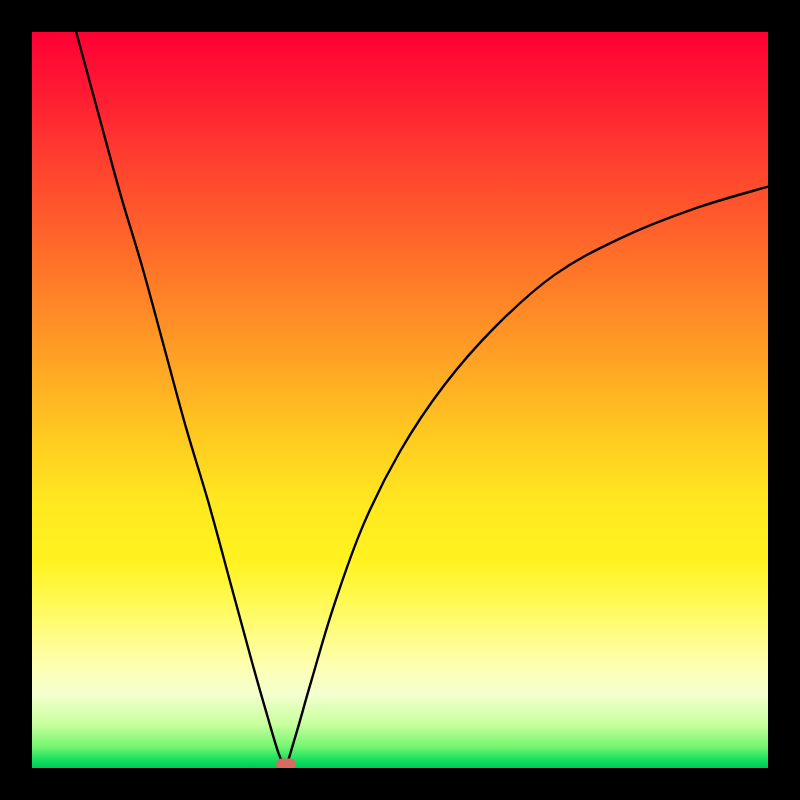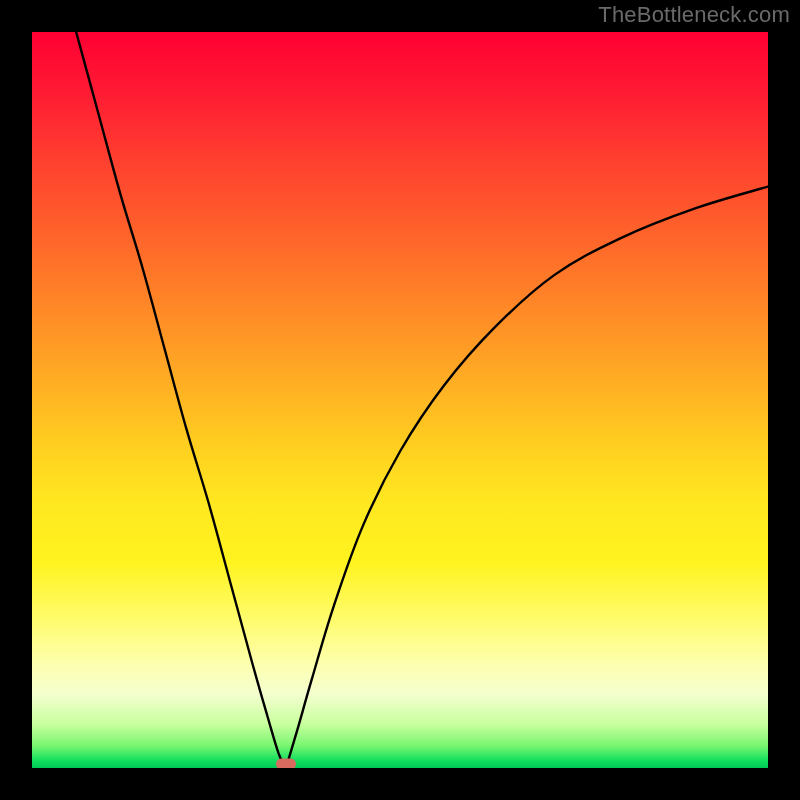--- a/index.html
+++ b/index.html
@@ -75,21 +75,20 @@
     background: #d86a5f;
     border-radius: 6px;
     transform: translate(-50%, -50%);
     z-index: 3;
   }
 </style>
 </head>
 <body>
 <div class="frame">
 
-  <div class="watermark">TheBottleneck.com</div>
 
   <div class="plot-area">
 
     <svg class="curve" viewBox="0 0 736 736" preserveAspectRatio="none">
       <path id="left-branch-path" d="M 44.16 0.00 C 48.13 14.57, 58.29 51.81, 66.24 80.96 C 74.19 110.11, 80.37 134.10, 88.32 161.92 C 96.27 189.74, 102.45 207.70, 110.40 235.52 C 118.35 263.34, 124.53 287.33, 132.48 316.48 C 140.43 345.63, 146.61 369.62, 154.56 397.44 C 162.51 425.26, 168.69 443.22, 176.64 471.04 C 184.59 498.86, 190.77 522.85, 198.72 552.00 C 206.67 581.15, 214.18 609.11, 220.80 632.96 C 227.42 656.81, 230.88 668.58, 235.52 684.48 C 240.16 700.38, 243.25 712.01, 246.56 721.28 C 249.87 730.55, 252.60 733.35, 253.92 736.00"></path>
       <path id="right-branch-path" d="M 253.92 736.00 C 255.91 729.38, 260.32 715.10, 264.96 699.20 C 269.60 683.30, 273.06 670.20, 279.68 647.68 C 286.30 625.16, 292.49 601.90, 301.76 574.08 C 311.03 546.26, 319.28 520.94, 331.20 493.12 C 343.12 465.30, 353.43 444.69, 368.00 419.52 C 382.57 394.35, 394.94 375.80, 412.16 353.28 C 429.38 330.76, 443.81 314.27, 463.68 294.40 C 483.55 274.53, 500.04 258.78, 522.56 242.88 C 545.08 226.98, 563.63 218.00, 588.80 206.08 C 613.97 194.16, 635.90 185.91, 662.40 176.64 C 688.90 167.37, 722.75 158.53, 736.00 154.56"></path>
     </svg>
 
     <div id="opt-marker" class="marker" style="left: 253.92px; top: 732.32px;"></div>
 

